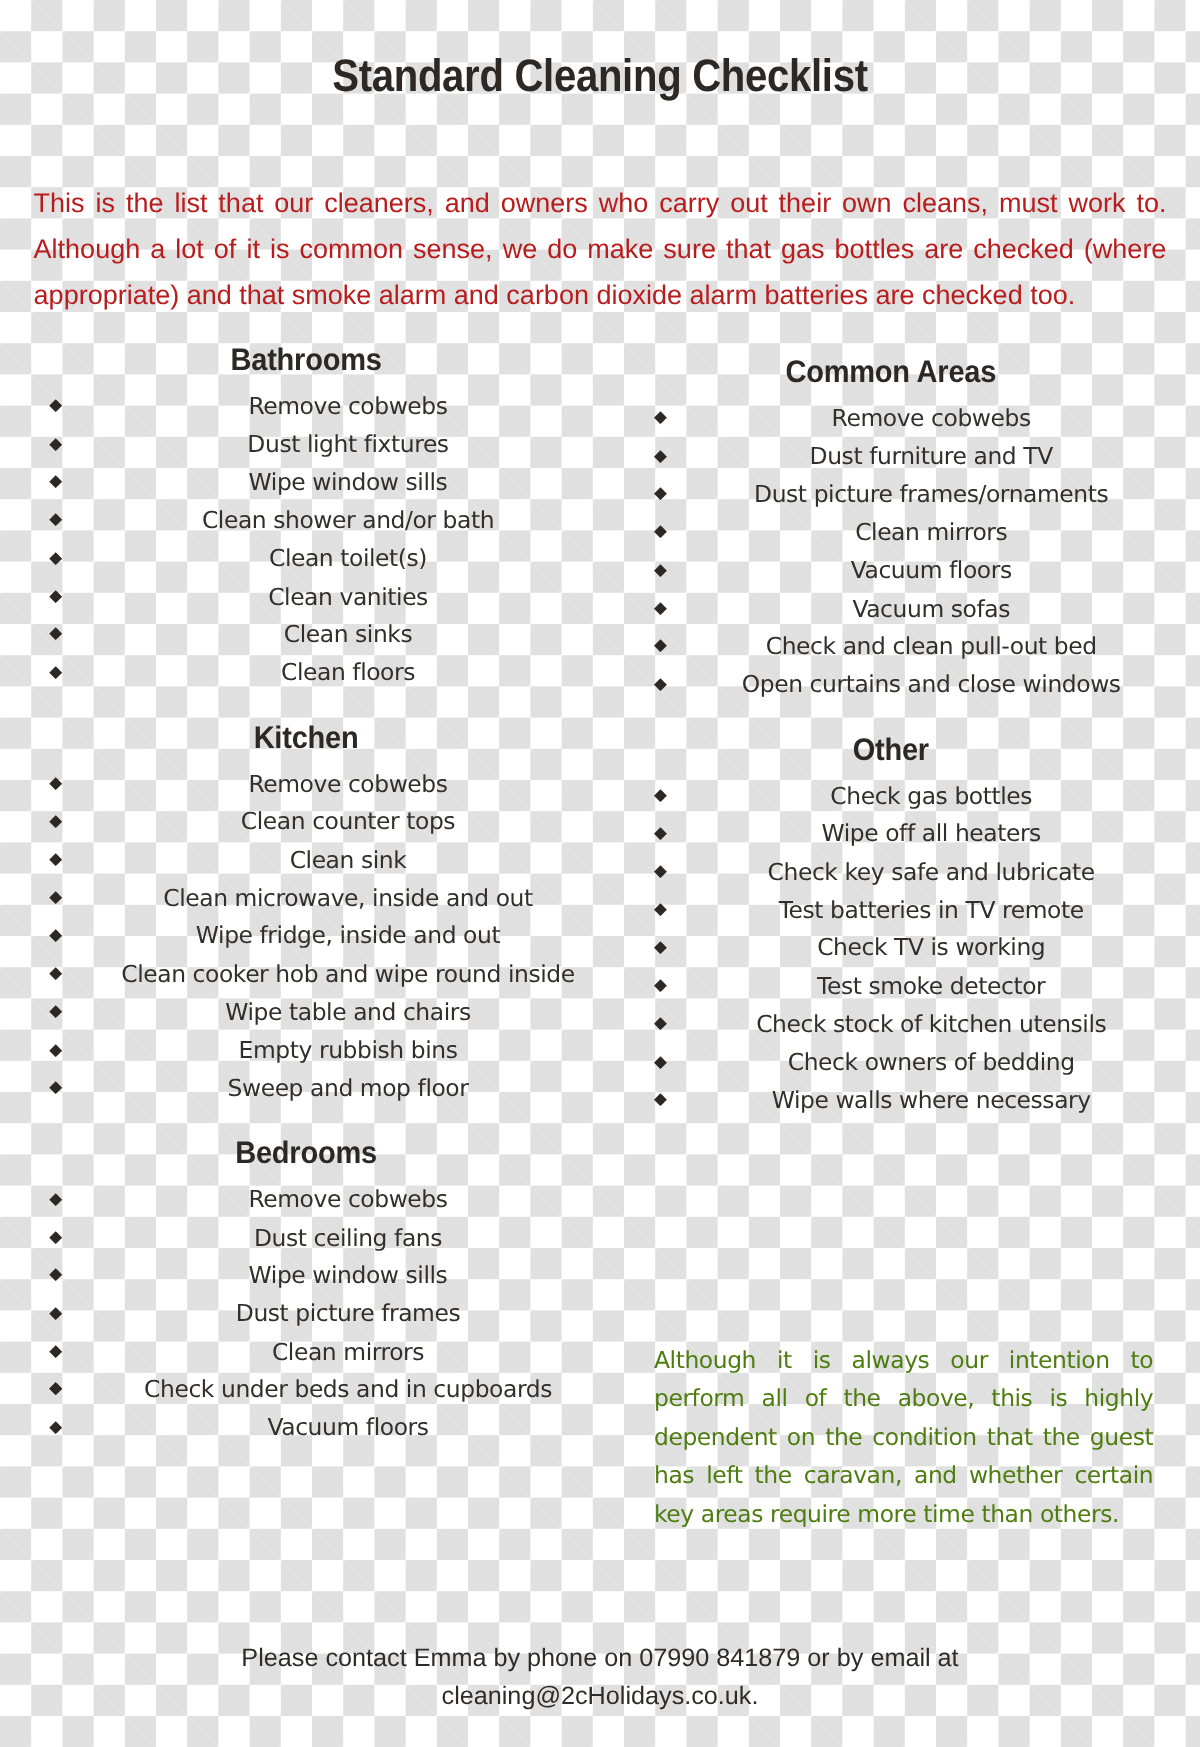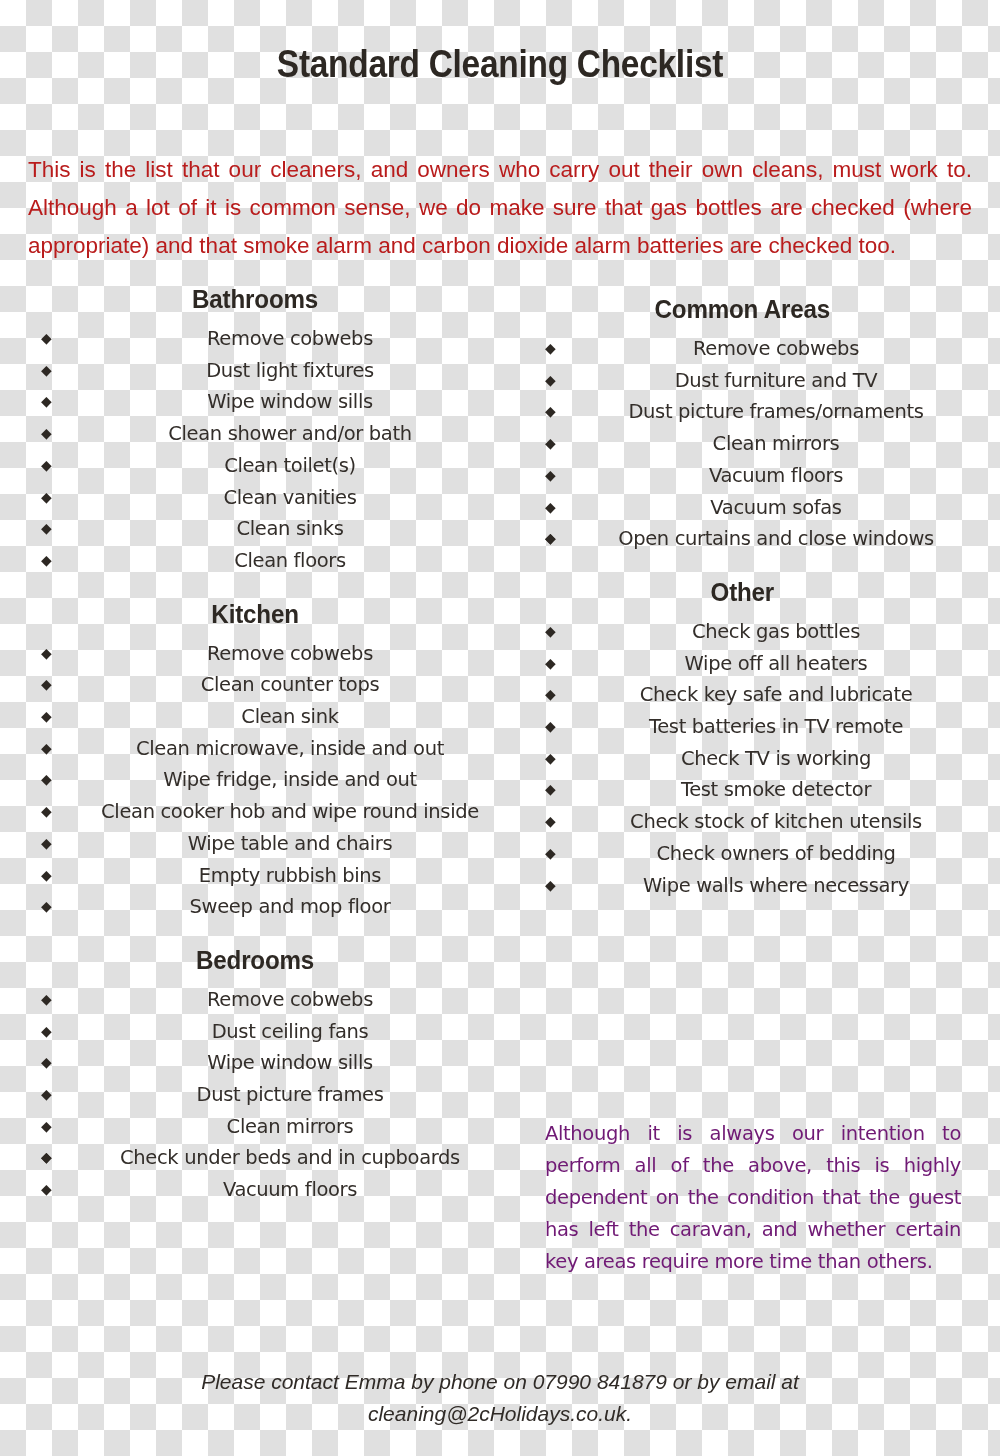--- a/index.html
+++ b/index.html
@@ -112,39 +112,39 @@
 
   
   .closing-note {
     position: absolute;
     top: 1098px;
     left: 545px;
     width: 416px;
     font-family: "DejaVu Sans", sans-serif;
     font-size: 19.5px;
     line-height: 32px;
-    color: #701a75;
+    color: #4d7c0f;
     text-align: justify;
     text-justify: inter-word;
     letter-spacing: -0.35px;
   }
 
   
   .footer {
     position: absolute;
     top: 1366px;
     left: 0;
     width: 1000px;
     text-align: center;
     font-family: "Liberation Sans Narrow", "Liberation Sans", sans-serif;
     font-size: 21px;
     line-height: 32px;
     color: #302b27;
   }
-  .footer .line { display: block; font-style: italic; }
+  .footer .line { display: block; }
 </style>
 </head>
 <body>
 
 <div class="page">
 
   <h1 class="doc-title">Standard Cleaning Checklist</h1>
 
   <p class="intro">This is the list that our cleaners, and owners who carry out their own cleans, must work to. Although a lot of it is common sense, we do make sure that gas bottles are checked (where appropriate) and that smoke alarm and carbon dioxide alarm batteries are checked too.</p>
 
@@ -199,21 +199,21 @@
 
     <div class="section">
       <div class="section-title">Common Areas</div>
       <ul class="checklist">
           <li><span class="bullet">◆</span><span>Remove cobwebs</span></li>
           <li><span class="bullet">◆</span><span>Dust furniture and TV</span></li>
           <li><span class="bullet">◆</span><span>Dust picture frames/ornaments</span></li>
           <li><span class="bullet">◆</span><span>Clean mirrors</span></li>
           <li><span class="bullet">◆</span><span>Vacuum floors</span></li>
           <li><span class="bullet">◆</span><span>Vacuum sofas</span></li>
-          <li><span class="bullet">◆</span></li>
+          <li><span class="bullet">◆</span><span>Check and clean pull-out bed</span></li>
           <li><span class="bullet">◆</span><span>Open curtains and close windows</span></li>
         </ul>
     </div>
 
     <div class="section">
       <div class="section-title">Other</div>
       <ul class="checklist">
           <li><span class="bullet">◆</span><span>Check gas bottles</span></li>
           <li><span class="bullet">◆</span><span>Wipe off all heaters</span></li>
           <li><span class="bullet">◆</span><span>Check key safe and lubricate</span></li>

